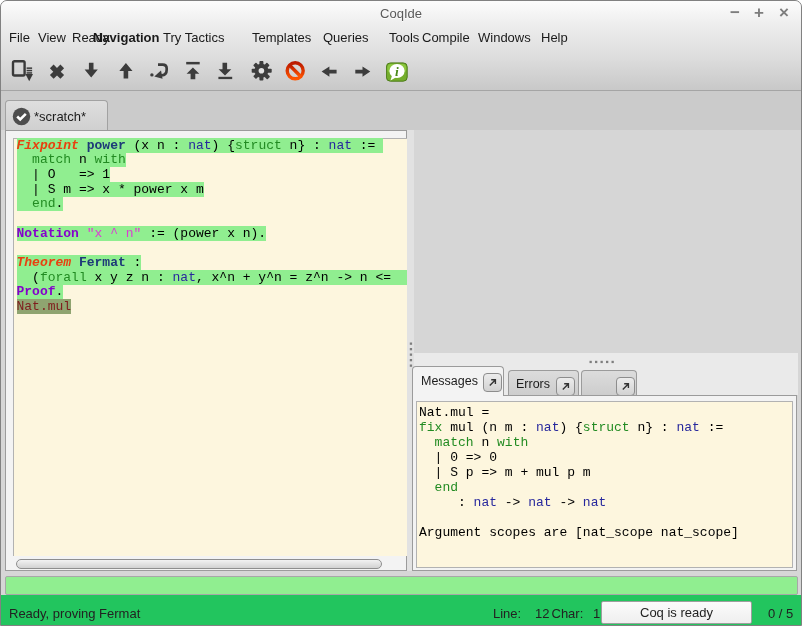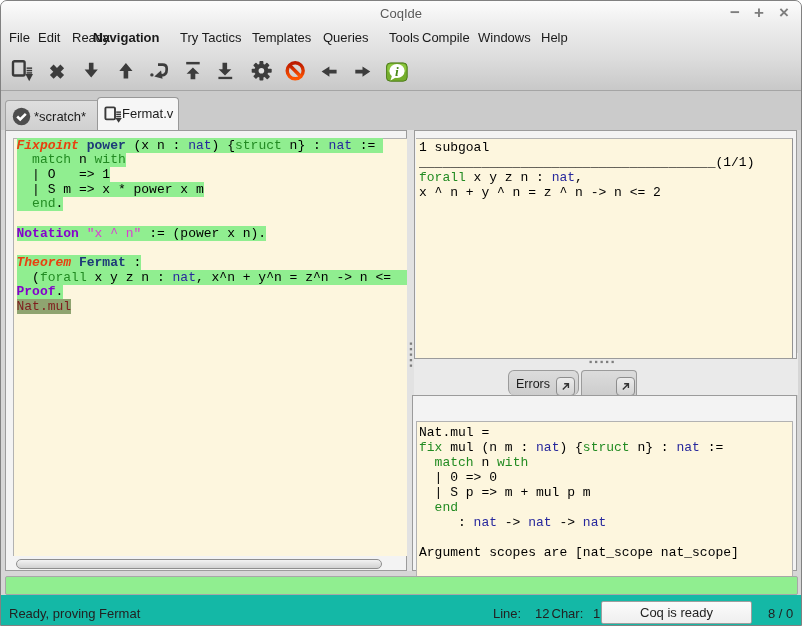--- a/index.html
+++ b/index.html
@@ -18,57 +18,57 @@
 .frame{position:absolute;background:#f3f3f3;border:1px solid #9b9b9b;box-sizing:border-box;}
 #lpanel{left:4px;top:129px;width:402px;height:441px;}
 #lcream{position:absolute;left:7px;top:7px;width:394px;height:418px;background:#fdf6de;border-left:1px solid #b2b2b2;border-top:1px solid #b2b2b2;box-sizing:border-box;}
 #lscroll{position:absolute;left:2px;top:426px;width:396px;height:13px;}
 #lthumb{position:absolute;left:8px;top:1.5px;width:366px;height:10px;border:1px solid #8e8e8e;border-radius:6px;background:linear-gradient(#f2f2f2,#d2d2d2);box-sizing:border-box;}
 #code{position:absolute;left:2.5px;top:-0.2px;font-family:"Liberation Mono",monospace;font-size:13px;line-height:14.66px;white-space:pre;color:#000;}
 #rtop{left:413px;top:129px;width:383px;height:228.5px;}
 #rtcream{position:absolute;left:1px;top:7px;width:377px;height:219.5px;background:#fdf6de;border-top:1px solid #b2b2b2;border-right:1px solid #929292;box-sizing:border-box;}
 #goals{position:absolute;left:3px;top:1px;font-family:"Liberation Mono",monospace;font-size:13px;line-height:15.1px;white-space:pre;color:#000;}
 #rbot{left:411px;top:394px;width:385px;height:176px;}
-#rbcream{position:absolute;left:3px;top:5px;width:377px;height:167px;background:#fdf6de;border:1px solid #b2b2b2;box-sizing:border-box;margin-top:20px;}
+#rbcream{position:absolute;left:3px;top:5px;width:377px;height:167px;background:#fdf6de;border:1px solid #b2b2b2;box-sizing:border-box;}
 #msg{position:absolute;left:2px;top:2.5px;font-family:"Liberation Mono",monospace;font-size:13px;line-height:15.05px;white-space:pre;color:#000;}
 
 .mtab{position:absolute;box-sizing:border-box;border:1px solid #9b9b9b;border-bottom:none;border-radius:4px 4px 0 0;}
 #mtab1{left:411px;top:365px;width:92px;height:30px;background:#f3f3f3;z-index:5;}
-#mtab2{left:507px;top:369px;width:71px;height:25px;background:linear-gradient(#dcdcdc,#cdcdcd);border-radius:6px;}
+#mtab2{left:507px;top:369px;width:71px;height:25px;background:linear-gradient(#dcdcdc,#cdcdcd);}
 #mtab3{left:580px;top:368.5px;width:56px;height:25.5px;background:linear-gradient(#dcdcdc,#cdcdcd);}
 .mlbl{position:absolute;font-size:12.5px;color:#1c1c1c;}
 .dbtn{position:absolute;width:19px;height:19px;border:1px solid #8d8d8d;border-radius:4px;background:linear-gradient(#ececec,#d2d2d2);box-sizing:border-box;}
 
 .kw{color:#e8400f;font-weight:bold;font-style:italic;}
 .id{color:#1d3a78;font-weight:bold;}
 .gk{color:#228b22;}
 .ty{color:#27289d;}
 .pp{color:#8500cc;font-weight:bold;}
 .st{color:#dd3cd3;}
 .hl{background:#90ee90;}
 .hl2{background:#8fa470;color:#7f1d1d;}
 
 #progress{position:absolute;left:4px;top:574.5px;width:793px;height:19px;background:#90ee90;border:1px solid #a7a7a7;box-sizing:border-box;border-radius:2px;}
-#statusbar{position:absolute;left:0;top:594px;width:800px;height:30px;background:#14b8a6;font-size:13px;color:#222;}
+#statusbar{position:absolute;left:0;top:594px;width:800px;height:30px;background:#22c55e;font-size:13px;color:#222;}
 #cbtn{position:absolute;left:600px;top:6px;width:151px;height:23px;border:1px solid #9e9e9e;background:linear-gradient(#fbfbfb,#efefef);box-sizing:border-box;border-radius:2px;text-align:center;padding-top:3px;}
 .dots-v{position:absolute;left:407.5px;top:340.5px;width:4px;height:26px;}
 .dots-h{position:absolute;left:588px;top:358.5px;width:30px;height:4px;}
 </style></head><body>
 <div id="win">
  <div id="titlebar"></div>
  <div id="title">CoqIde</div>
  <span class="wbtn" style="left:729px;">−</span>
  <span class="wbtn" style="left:753px;">+</span>
  <span class="wbtn" style="left:778px;">×</span>
  <div id="menubar">
   <span class="mi" style="left:8px;">File</span>
-  <span class="mi" style="left:37px;">Edit</span>
+  <span class="mi" style="left:37px;">View</span>
   <span class="mi" style="left:71px;">Ready</span>
   <span class="mi" style="left:92px;font-weight:bold;">Navigation</span>
-  <span class="mi" style="left:179px;">Try Tactics</span>
+  <span class="mi" style="left:162px;">Try Tactics</span>
   <span class="mi" style="left:251px;">Templates</span>
   <span class="mi" style="left:322px;">Queries</span>
   <span class="mi" style="left:380px;margin-left:8px;">Tools</span>
   <span class="mi" style="left:421px;">Compile</span>
   <span class="mi" style="left:477px;">Windows</span>
   <span class="mi" style="left:540px;">Help</span>
  </div>
  <div id="toolbar">
   <svg class="ti" style="left:9px;" width="25" height="25" viewBox="0 0 25 25">
         <rect x="3" y="3.2" width="11.6" height="14.3" rx="1.5" fill="none" stroke="#3a3a3a" stroke-width="2.4"></rect>
@@ -142,66 +142,55 @@
       </svg>
  </div>
  <div id="tabbar">
   <div id="tab1">
    <svg style="position:absolute;left:6px;top:6px;" width="19" height="19" viewBox="0 0 19 19">
           <circle cx="9.5" cy="9.5" r="8.7" fill="#4e4e4e"></circle>
           <path d="M5.2 9.5 l3 3 l5.6 -5.6" fill="none" stroke="#fff" stroke-width="2.6"></path>
         </svg>
    <span class="tablbl" style="left:28px;">*scratch*</span>
   </div>
-  <div id="tab2">
-   <svg style="position:absolute;left:5px;top:7px;" width="20" height="20" viewBox="0 0 25 25">
-          <rect x="3" y="3" width="12" height="15" rx="1.5" fill="none" stroke="#3a3a3a" stroke-width="2.4"></rect>
-          <g fill="#3a3a3a">
-            <rect x="16.5" y="8" width="6" height="1.8"></rect>
-            <rect x="16.5" y="10.8" width="6" height="1.8"></rect>
-            <rect x="16.5" y="13.6" width="6" height="1.8"></rect>
-            <path d="M15.5 16.2 h8 l-4 6 z"></path>
-          </g>
-        </svg>
-   <span class="tablbl" style="left:24px;">Fermat.v</span>
-  </div>
  </div>
  <div style="position:absolute;left:405px;top:129px;width:8px;height:441px;background:#e2e2e2;"></div>
  <div style="position:absolute;left:413px;top:352px;width:384px;height:42px;background:#eaeaea;"></div>
  <div class="frame" id="lpanel">
   <div id="lcream">
    <div id="code"><div><span class="hl"><span class="kw">Fixpoint</span> <span class="id">power</span> (x n : <span class="ty">nat</span>) {<span class="gk">struct</span> n} : <span class="ty">nat</span> := </span></div><div><span class="hl">  <span class="gk">match</span> n <span class="gk">with</span></span></div><div><span class="hl">  | O   =&gt; 1</span></div><div><span class="hl">  | S m =&gt; x * power x m</span></div><div><span class="hl">  <span class="gk">end</span>.</span></div><div> </div><div><span class="hl"><span class="pp">Notation</span> <span class="st">"x ^ n"</span> := (power x n).</span></div><div> </div><div><span class="hl"><span class="kw">Theorem</span> <span class="id">Fermat</span> :</span></div><div><span class="hl">  (<span class="gk">forall</span> x y z n : <span class="ty">nat</span>, x^n + y^n = z^n -&gt; n &lt;=  </span></div><div><span class="hl"><span class="pp">Proof</span>.</span></div><div><span class="hl2">Nat.mul</span></div></div>
   </div>
   <div id="lscroll">
         <div id="lthumb"></div>
       </div>
  </div>
  <svg class="dots-v" viewBox="0 0 4 26">
       <g fill="#7e7e7e">
         <rect x="0.8" y="0.5" width="2.3" height="2.3"></rect>
         <rect x="0.8" y="6" width="2.3" height="2.3"></rect>
         <rect x="0.8" y="11.5" width="2.3" height="2.3"></rect>
         <rect x="0.8" y="17" width="2.3" height="2.3"></rect>
         <rect x="0.8" y="22.5" width="2.3" height="2.3"></rect>
       </g>
     </svg>
- <div class="frame" id="rtop">
-  <div id="rtcream">
-   <div id="goals"><div>1 subgoal</div><div>______________________________________(1/1)</div><div><span class="gk">forall</span> x y z n : <span class="ty">nat</span>,</div><div>x ^ n + y ^ n = z ^ n -&gt; n &lt;= 2</div></div>
-  </div>
- </div>
  <svg class="dots-h" viewBox="0 0 30 4">
       <g fill="#7e7e7e">
         <rect x="0.5" y="0.8" width="2.3" height="2.3"></rect>
         <rect x="6" y="0.8" width="2.3" height="2.3"></rect>
         <rect x="11.5" y="0.8" width="2.3" height="2.3"></rect>
         <rect x="17" y="0.8" width="2.3" height="2.3"></rect>
         <rect x="22.5" y="0.8" width="2.3" height="2.3"></rect>
       </g>
     </svg>
+ <div class="mtab" id="mtab1">
+      <span class="mlbl" style="left:8px;top:7px;">Messages</span>
+      <div class="dbtn" style="left:70px;top:6px;"><svg width="17" height="17" viewBox="0 0 17 17">
+          <path d="M5.8 11.4 L11 6.2 M7.2 5.8 h4.2 v4.2" fill="none" stroke="#333" stroke-width="1.4"></path>
+        </svg></div>
+    </div>
  <div class="mtab" id="mtab2">
       <span class="mlbl" style="left:7px;top:6px;">Errors</span>
       <div class="dbtn" style="left:47px;top:6px;"><svg width="17" height="17" viewBox="0 0 17 17">
           <path d="M5.8 11.4 L11 6.2 M7.2 5.8 h4.2 v4.2" fill="none" stroke="#333" stroke-width="1.4"></path>
         </svg></div>
     </div>
  <div class="mtab" id="mtab3">
       <span class="mlbl" style="left:5px;top:6px;margin-top:19px;">Jobs</span>
       <div class="dbtn" style="left:34px;top:6px;"><svg width="17" height="17" viewBox="0 0 17 17">
           <path d="M5.8 11.4 L11 6.2 M7.2 5.8 h4.2 v4.2" fill="none" stroke="#333" stroke-width="1.4"></path>
@@ -213,15 +202,15 @@
   </div>
  </div>
  <div id="progress"></div>
  <div id="statusbar">
   <span style="position:absolute;left:8px;top:11px;">Ready, proving Fermat</span>
   <span style="position:absolute;left:492px;top:11px;">Line:</span>
   <span style="position:absolute;left:534px;top:11px;">12</span>
   <span style="position:absolute;left:550.5px;top:11px;">Char:</span>
   <span style="position:absolute;left:592px;top:11px;">1</span>
   <div id="cbtn">Coq is ready</div>
-  <span style="position:absolute;left:767px;top:11px;">8 / 0</span>
+  <span style="position:absolute;left:767px;top:11px;">0 / 5</span>
  </div>
 </div>
 
 </body></html>

